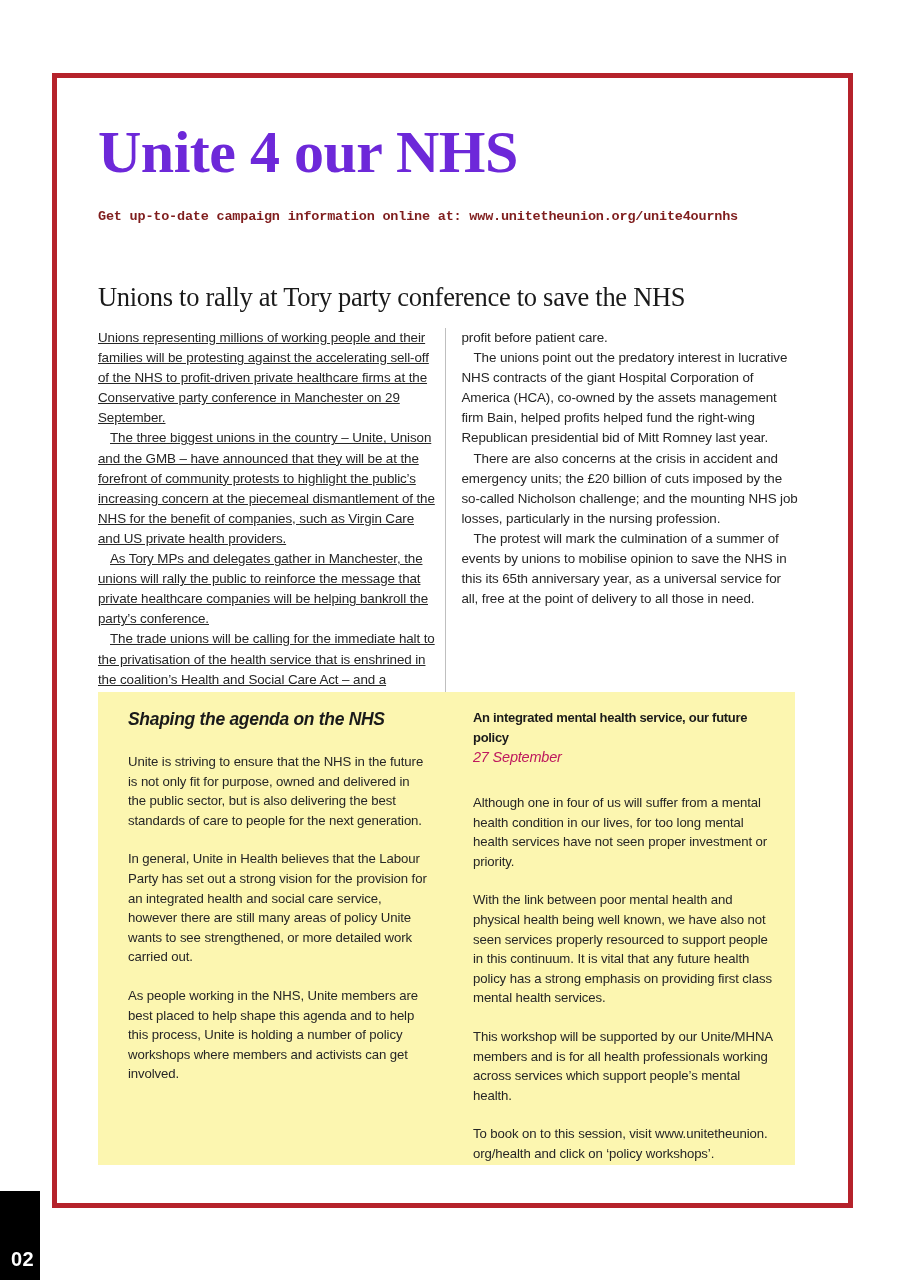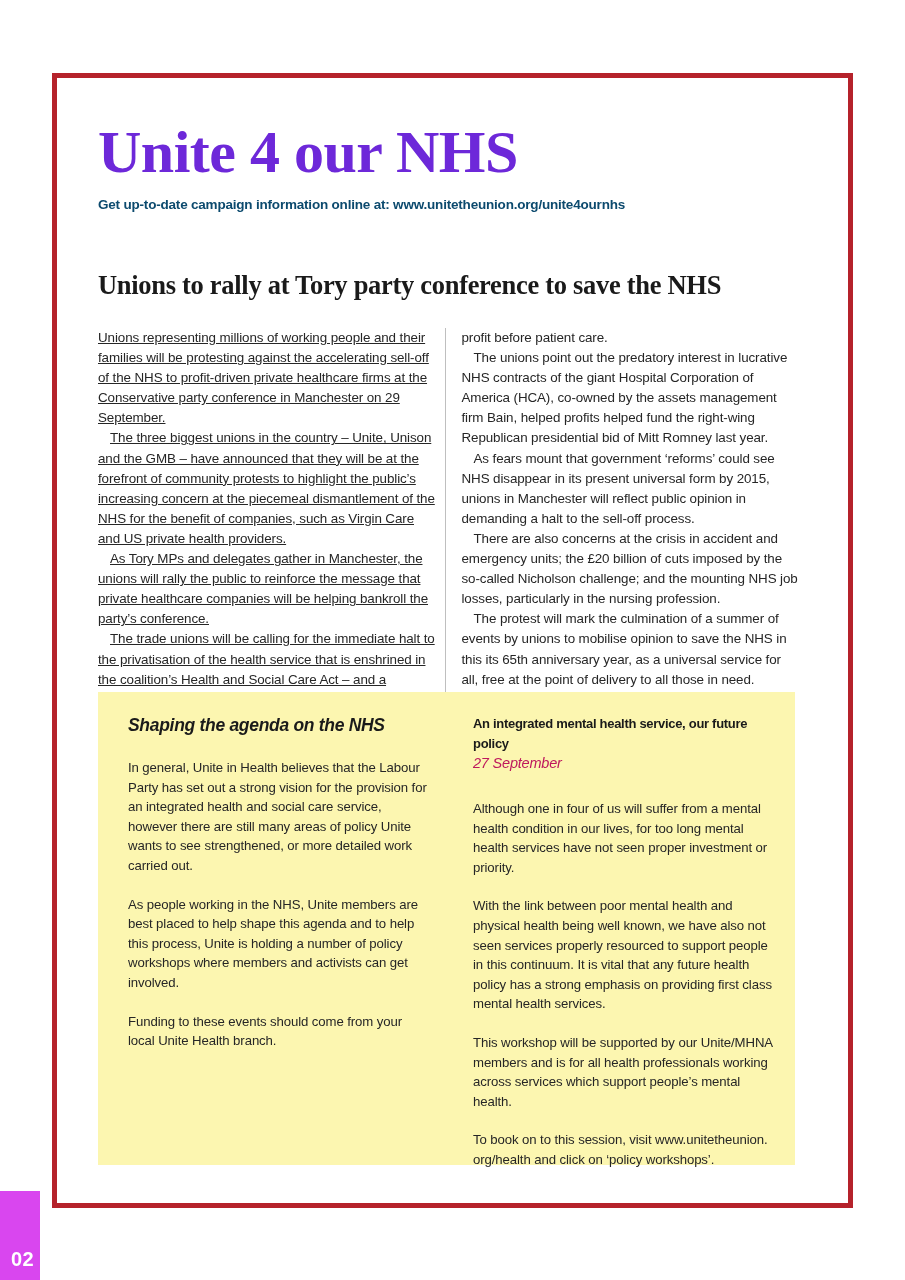--- a/index.html
+++ b/index.html
@@ -35,21 +35,21 @@
     box-sizing: border-box;
     background: #ffffff;
   }
 
   #page-badge {
     position: absolute;
     left: 0;
     top: 1191px;
     width: 40px;
     height: 89px;
-    background: #d946ef;
+    background: #000000;
   }
   #page-badge .num {
     position: absolute;
     left: 11px;
     bottom: 9px;
     color: #ffffff;
     font-family: "Liberation Sans", sans-serif;
     font-weight: bold;
     font-size: 20px;
     letter-spacing: 0.3px;
@@ -67,33 +67,33 @@
     font-family: "Liberation Serif", "DejaVu Serif", serif;
     font-weight: bold;
     font-size: 60px;
     line-height: 64px;
     color: #6d28d9;
     letter-spacing: -0.5px;
     margin: 0;
   }
 
   .masthead-sub {
-    margin: 12px 0 0 0;
-    font-family: Liberation Sans, sans-serif;
+    margin: 24px 0 0 0;
+    font-family: Liberation Mono, monospace;
     font-weight: bold;
     font-size: 13.5px;
     line-height: 17px;
-    color: #0c4a6e;
+    color: #7f1d1d;
     letter-spacing: -0.2px;
   }
 
   .article-head {
     margin: 56px 0 0 0;
     font-family: "Liberation Serif", "DejaVu Serif", serif;
-    font-weight: bold;
+    font-weight: normal;
     font-size: 26.5px;
     line-height: 32px;
     color: #1a1a1a;
     letter-spacing: -0.3px;
   }
 
   
   #article-cols {
     position: absolute;
     left: 0;
@@ -122,21 +122,21 @@
     position: absolute;
     left: 98px;
     top: 692px;
     width: 697px;
     height: 473px;
     background: #fcf6b0;
   }
   #yellow-inner {
     position: absolute;
     left: 30px;
-    top: 22px;
+    top: 16px;
     width: 645px;
     display: flex;
   }
   .y-col { width: 322px; }
   .y-col.left { padding-right: 22px; width: 300px; }
   .y-col.right { padding-left: 23px; width: 300px; }
 
   .y-head-italic {
     font-family: "Liberation Sans", sans-serif;
     font-weight: bold;
@@ -196,37 +196,36 @@
     <div id="article-cols">
       <div class="art-col left">
         <p>Unions representing millions of working people and their families will be protesting against the accelerating sell-off of the NHS to profit-driven private healthcare firms at the Conservative party conference in Manchester on 29 September.</p>
         <p class="indent">The three biggest unions in the country – Unite, Unison and the GMB – have announced that they will be at the forefront of  community protests to highlight the public’s increasing concern at the piecemeal dismantlement of the NHS for the benefit of companies, such as Virgin Care and US private health providers.</p>
         <p class="indent">As Tory MPs and delegates gather in Manchester, the unions will rally the public to reinforce the message that private healthcare companies will be helping bankroll the party’s conference.</p>
         <p class="indent">The trade unions will be calling for the immediate halt to the privatisation of the health service that is enshrined in the coalition’s Health and Social Care Act – and a cessation to the handing out of contracts to companies that put shareholder</p>
       </div>
       <div class="art-col right">
         <p>profit before patient care.</p>
         <p class="indent">The unions point out the predatory interest in lucrative NHS contracts of the giant Hospital Corporation of America (HCA), co-owned by the assets management firm Bain, helped profits helped fund the right-wing Republican presidential bid of Mitt Romney last year.</p>
-        <p class="indent">As fears mount that government ‘reforms’ could see NHS disappear in its present universal form by 2015, unions in Manchester will reflect public opinion in demanding a halt to the sell-off process.</p>
         <p class="indent">There are also concerns at the crisis in accident and emergency units; the £20 billion of cuts imposed by the so-called Nicholson challenge; and the mounting NHS job losses, particularly in the nursing profession.</p>
         <p class="indent">The protest will mark the culmination of a summer of events by unions to mobilise opinion to save the NHS in this its 65th anniversary year, as a universal service for all, free at the point of delivery to all those in need.</p>
       </div>
     </div>
 
   </div>
 
   <div id="yellow-panel">
     <div id="yellow-inner">
 
       <div class="y-col left">
         <div class="y-head-italic">Shaping the agenda on the NHS</div>
         <div class="y-body">
+          <p>Unite is striving to ensure that the NHS in the future is not only fit for purpose, owned and delivered in the public sector, but is also delivering the best standards of care to people for the next generation.</p>
           <p>In general, Unite in Health believes that the Labour Party has set out a strong vision for the provision for an integrated health and social care service, however there are still many areas of policy Unite wants to see strengthened, or more detailed work carried out.</p>
           <p>As people working in the NHS, Unite members are best placed to help shape this agenda and to help this process, Unite is holding a number of policy workshops where members and activists can get involved.</p>
-          <p>Funding to these events should come from your local Unite Health branch.</p>
         </div>
       </div>
 
       <div class="y-col right">
         <div class="y-head-bold">An integrated mental health service, our future policy</div>
         <div class="y-sub-italic">27 September</div>
         <div class="y-body">
           <p>Although one in four of us will suffer from a mental health condition in our lives, for too long mental health services have not seen proper investment or priority.</p>
           <p>With the link between poor mental health and physical health being well known, we have also not seen services properly resourced to support people in this continuum. It is vital that any future health policy has a strong emphasis on providing first class mental health services.</p>
           <p>This workshop will be supported by our Unite/MHNA members and is for all health professionals working across services which support people’s mental health.</p>

